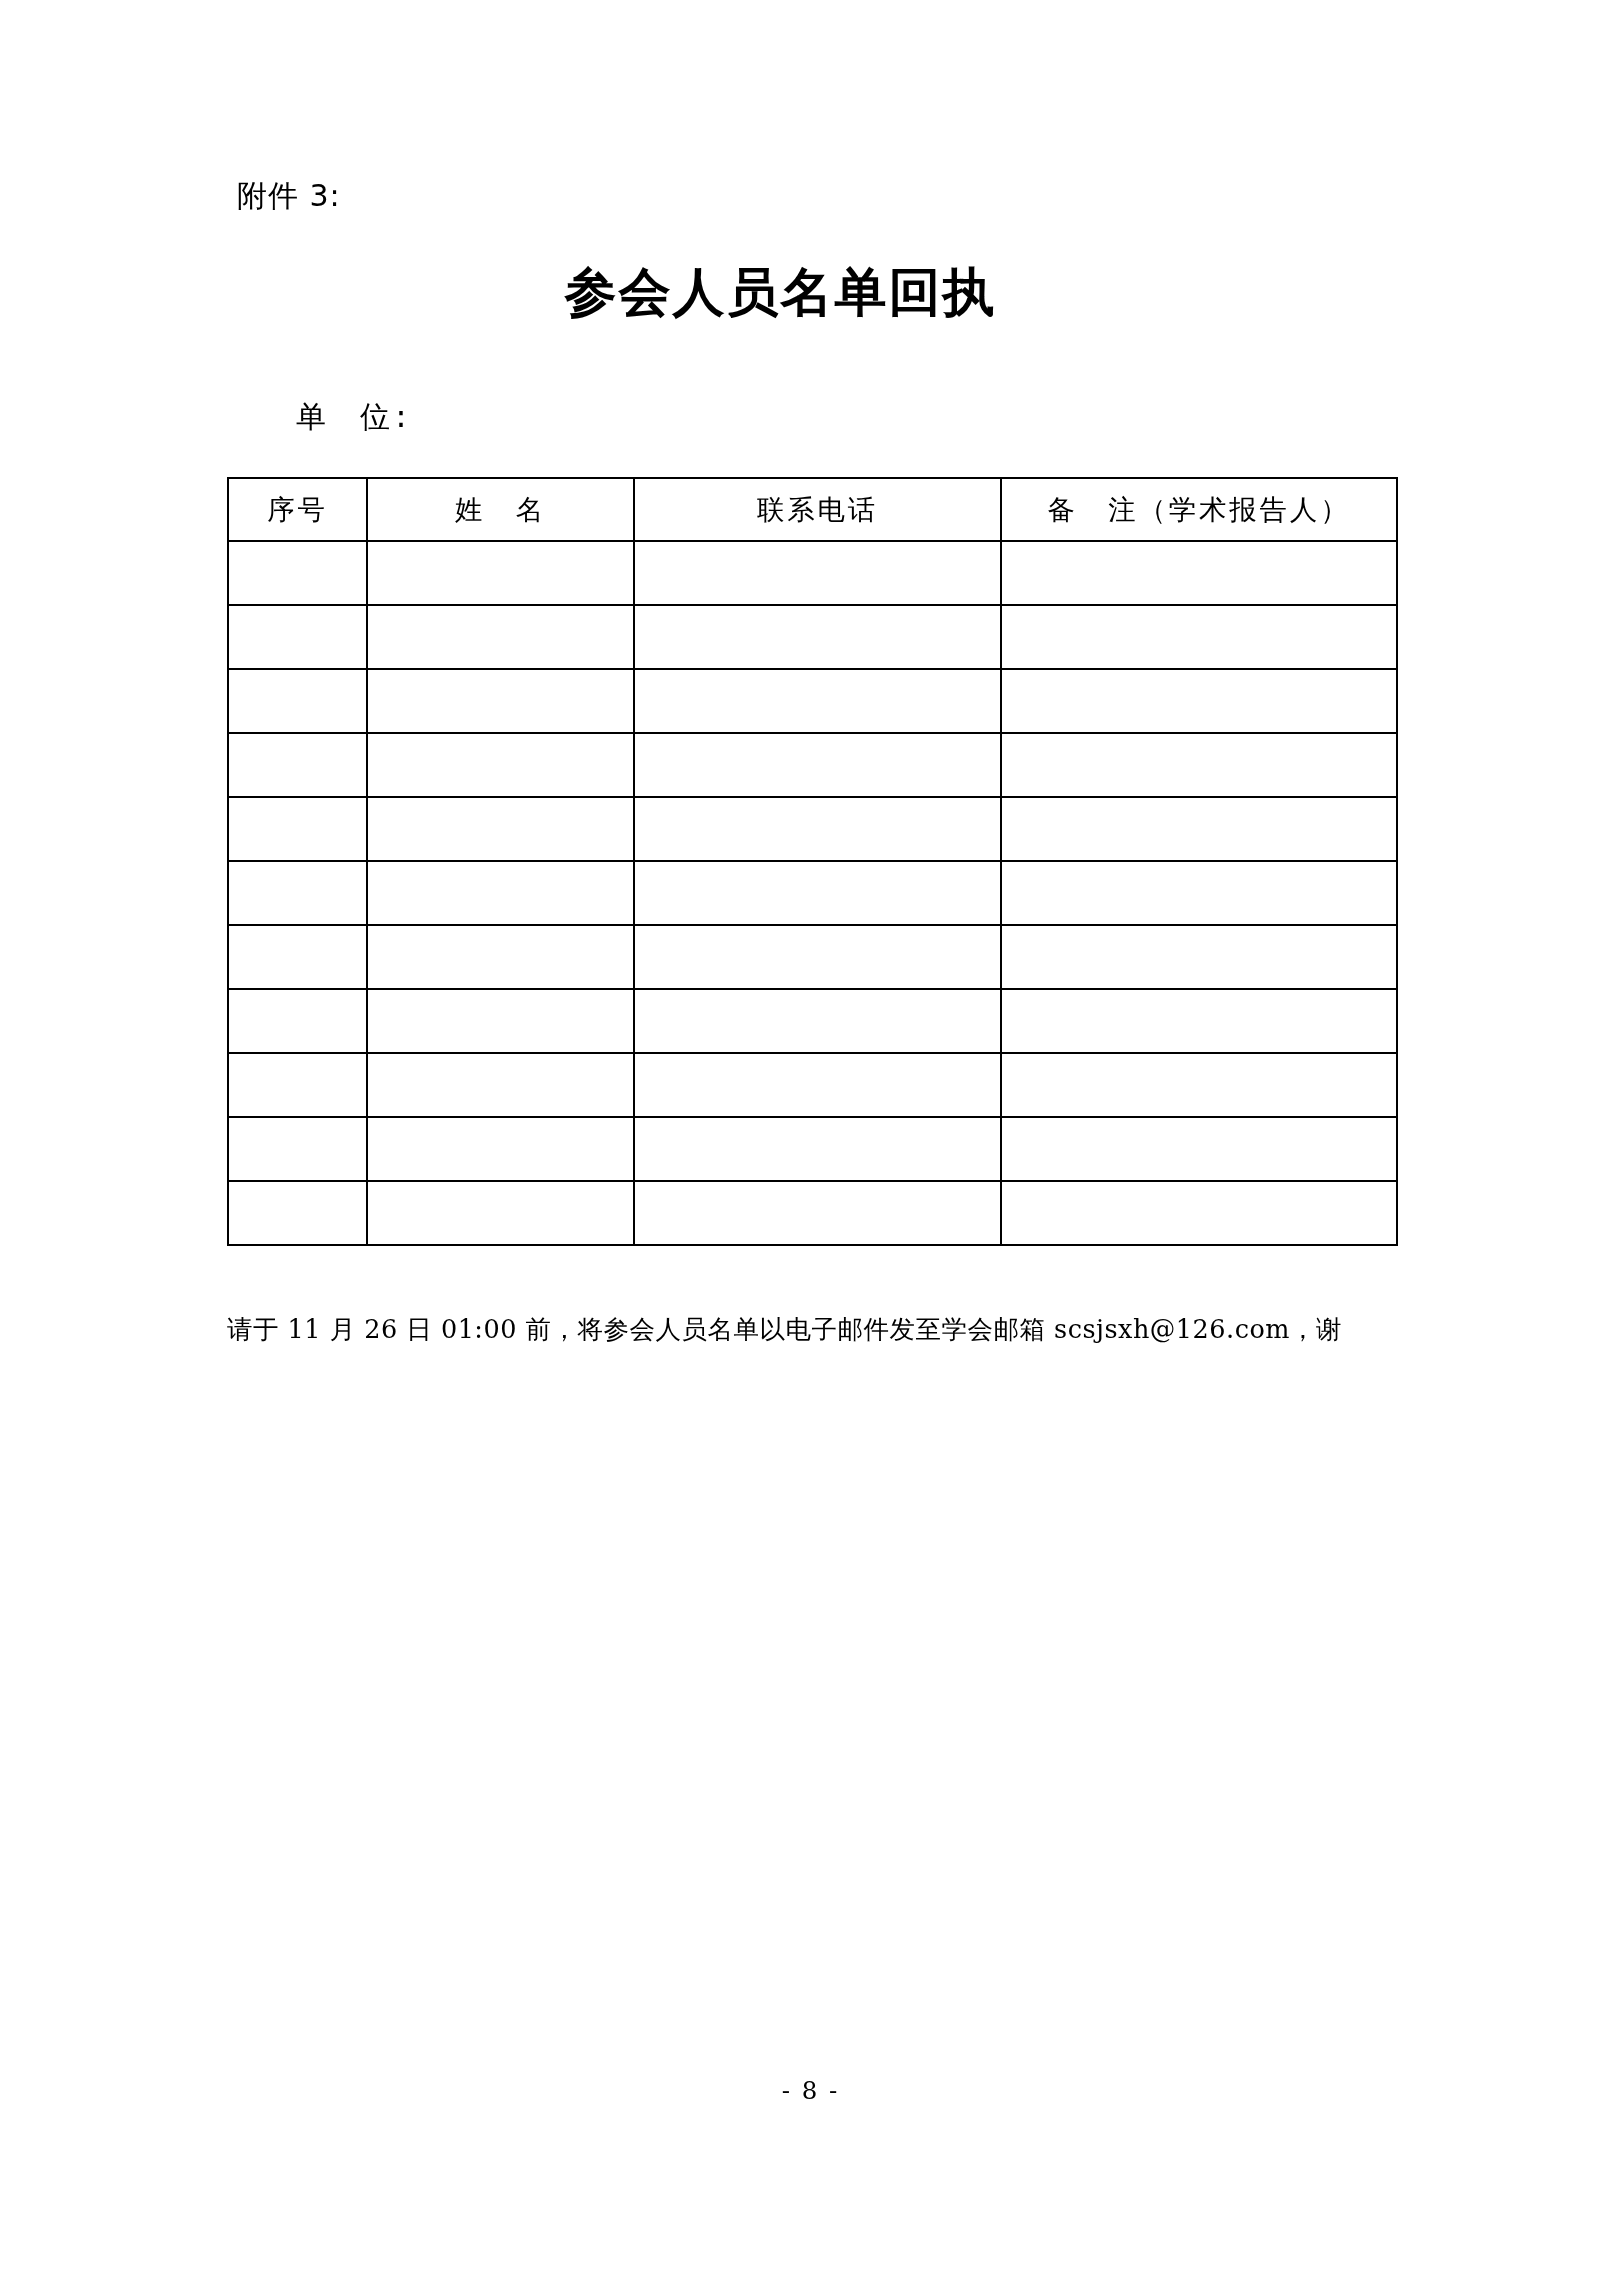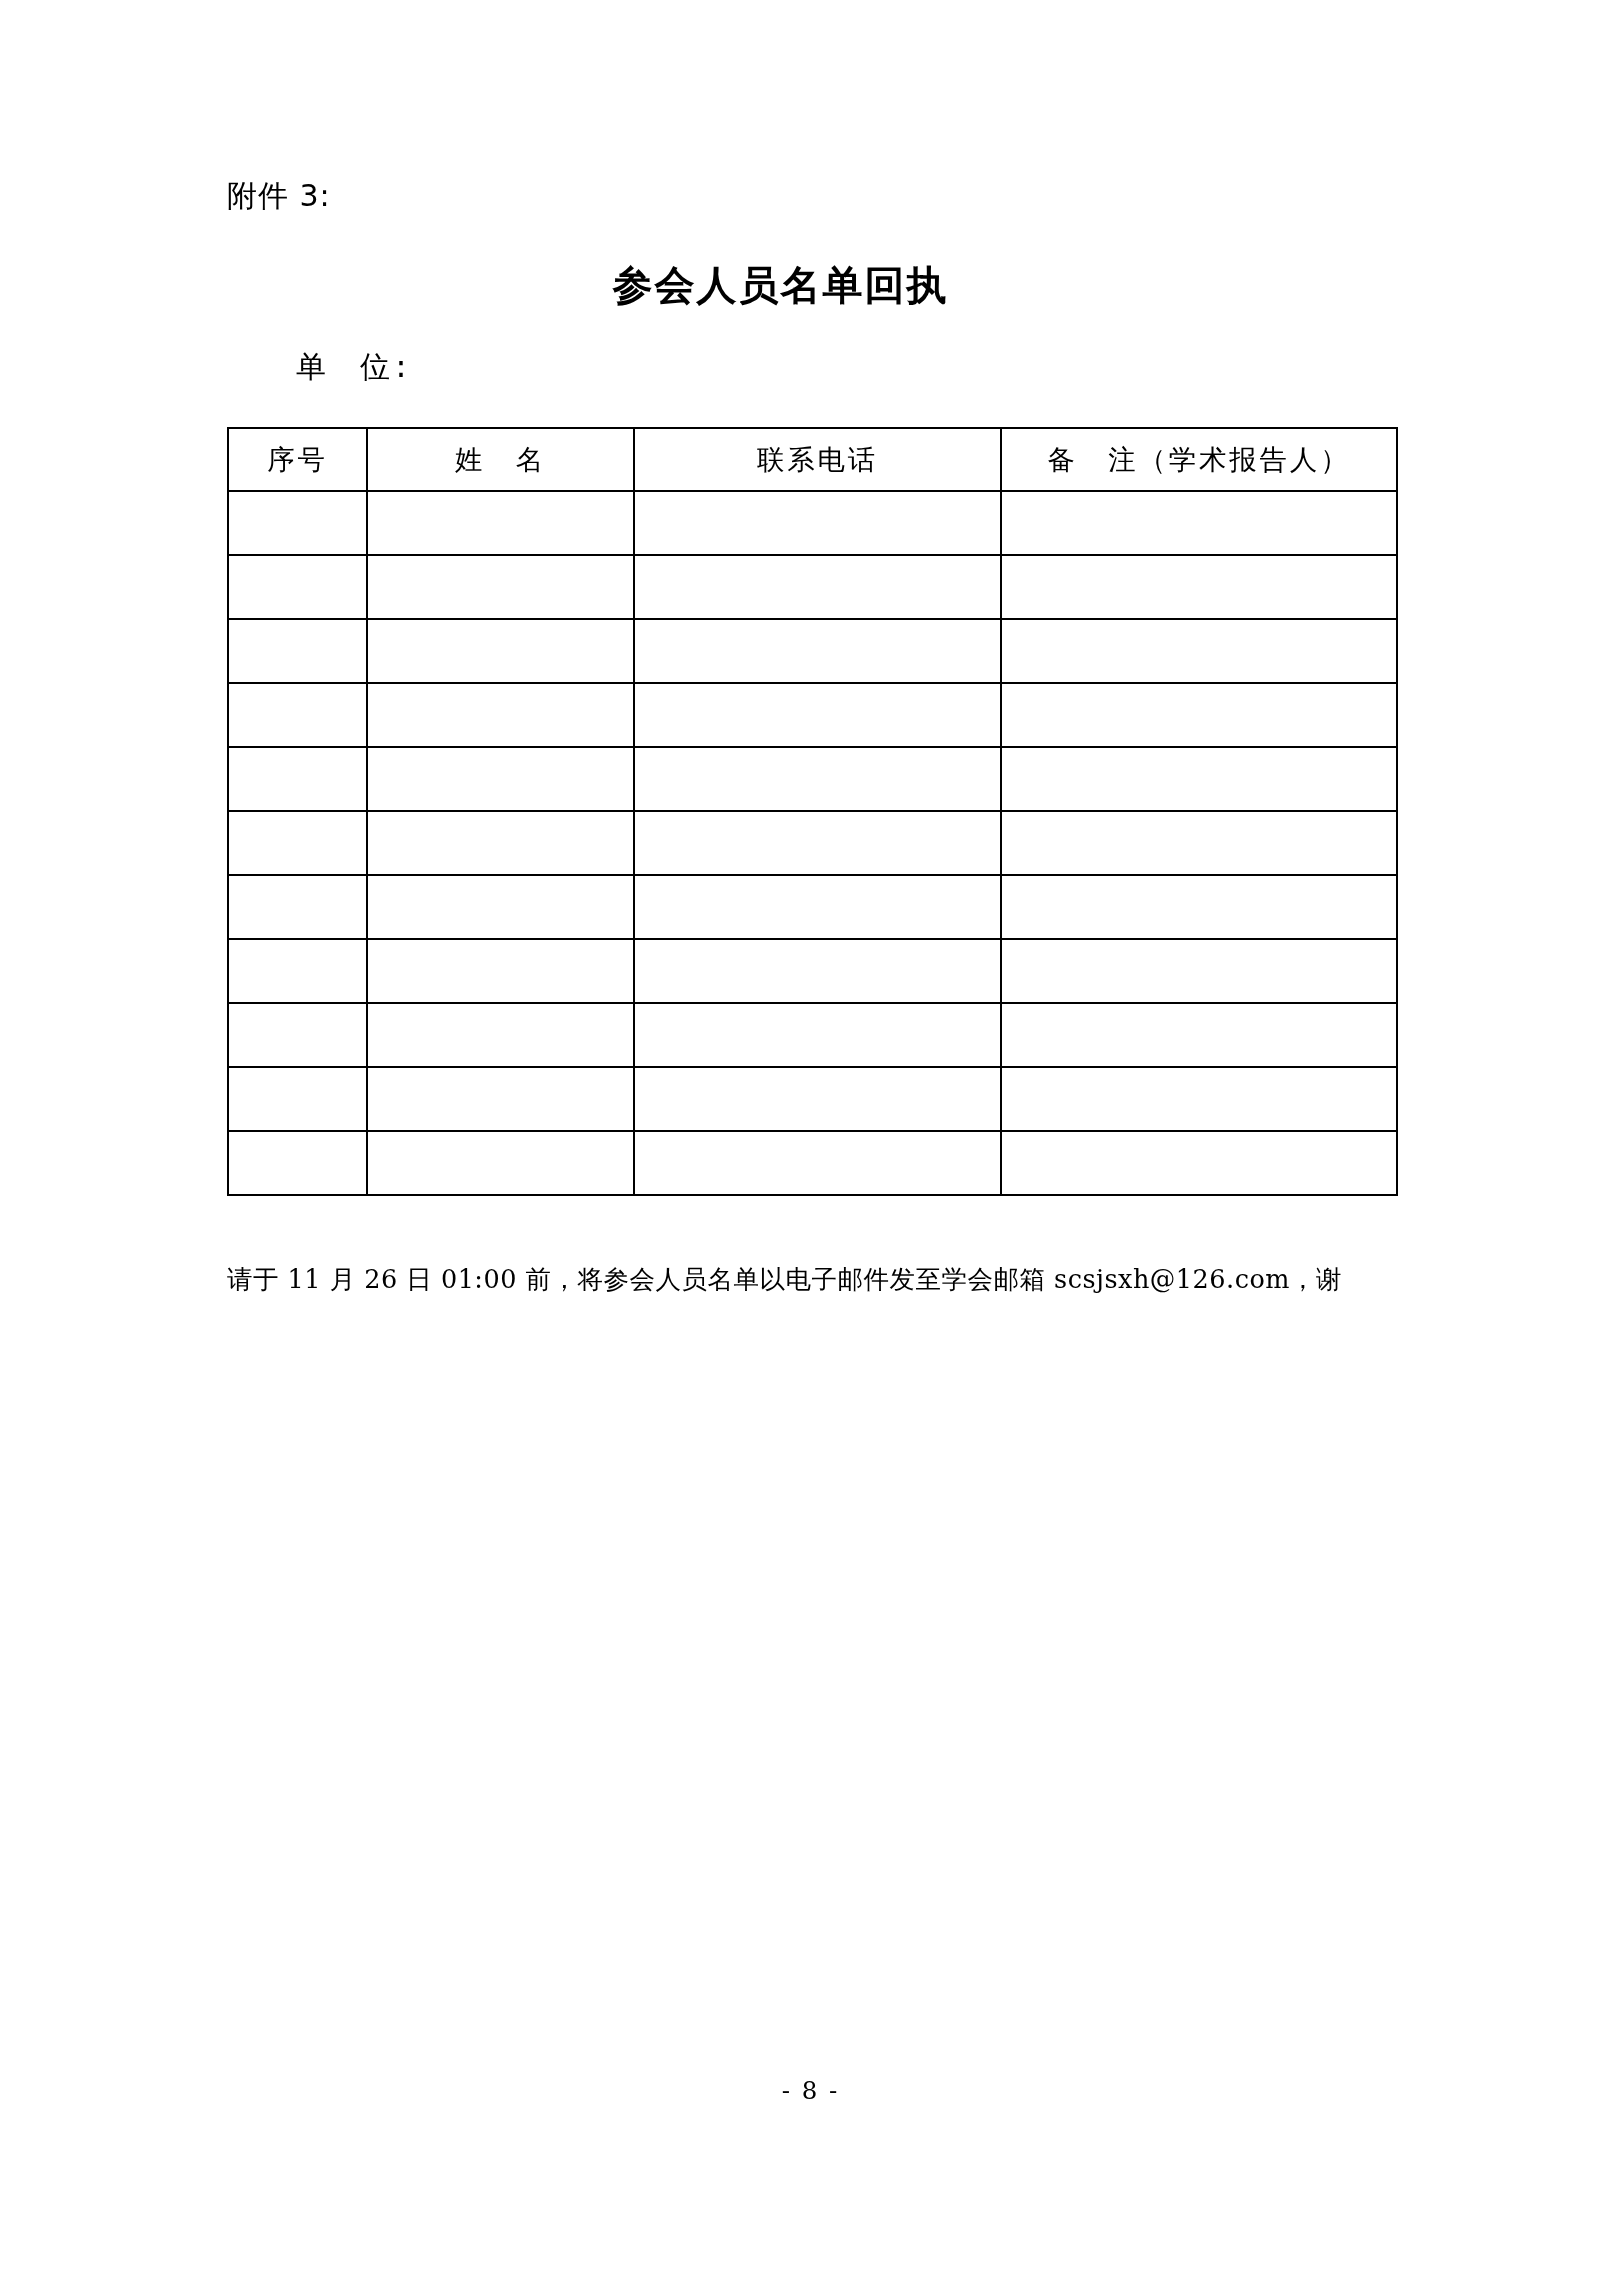--- a/index.html
+++ b/index.html
@@ -22,29 +22,29 @@
   .content {
     position: absolute;
     left: 227px;
     top: 176px;
     width: 1176px;
   }
   .attachment-label {
     font-family: "DejaVu Sans", sans-serif;
     font-size: 30px;
     letter-spacing: 1px;
-    margin: 0 0 41px 0;
+    margin: 0 0 41px 10px;
   }
   .doc-title {
     font-family: "DejaVu Sans", sans-serif;
     font-weight: bold;
-    font-size: 40px;
+    font-size: 52px;
     text-align: center;
     letter-spacing: 2px;
-    margin: 0 0 34px 0;
+    margin: 0 0 69px 0;
     padding-right: 69px;
   }
   .unit-line {
     font-family: Liberation Mono, monospace;
     font-size: 30px;
     margin: 0 0 39px 0;
     padding-left: 69px;
     letter-spacing: 2px;
   }
   table.roster {

